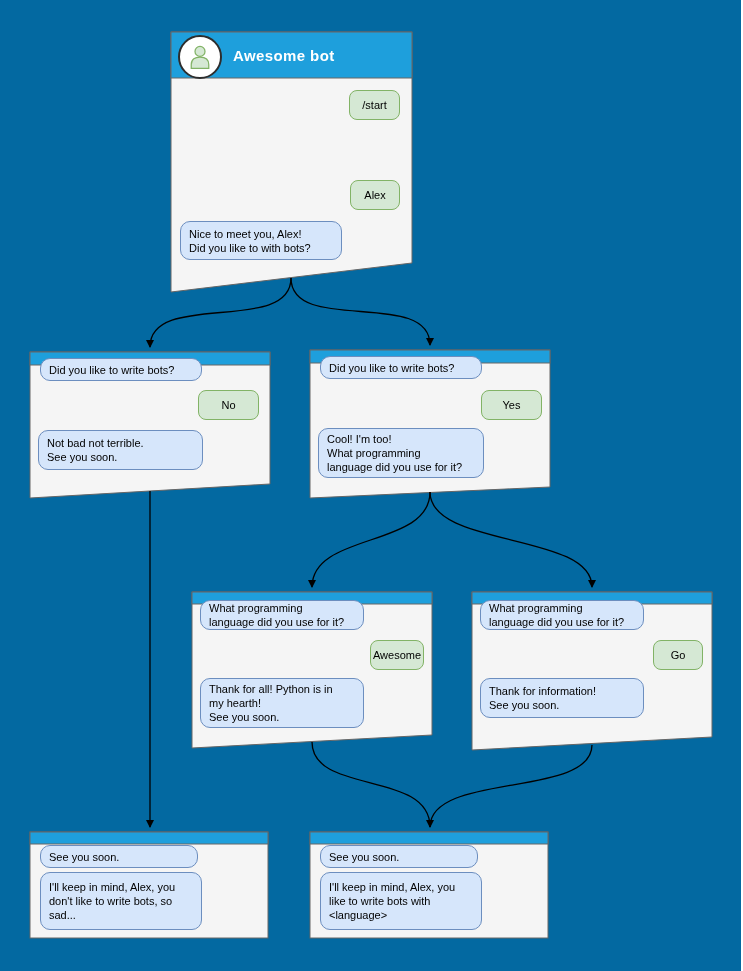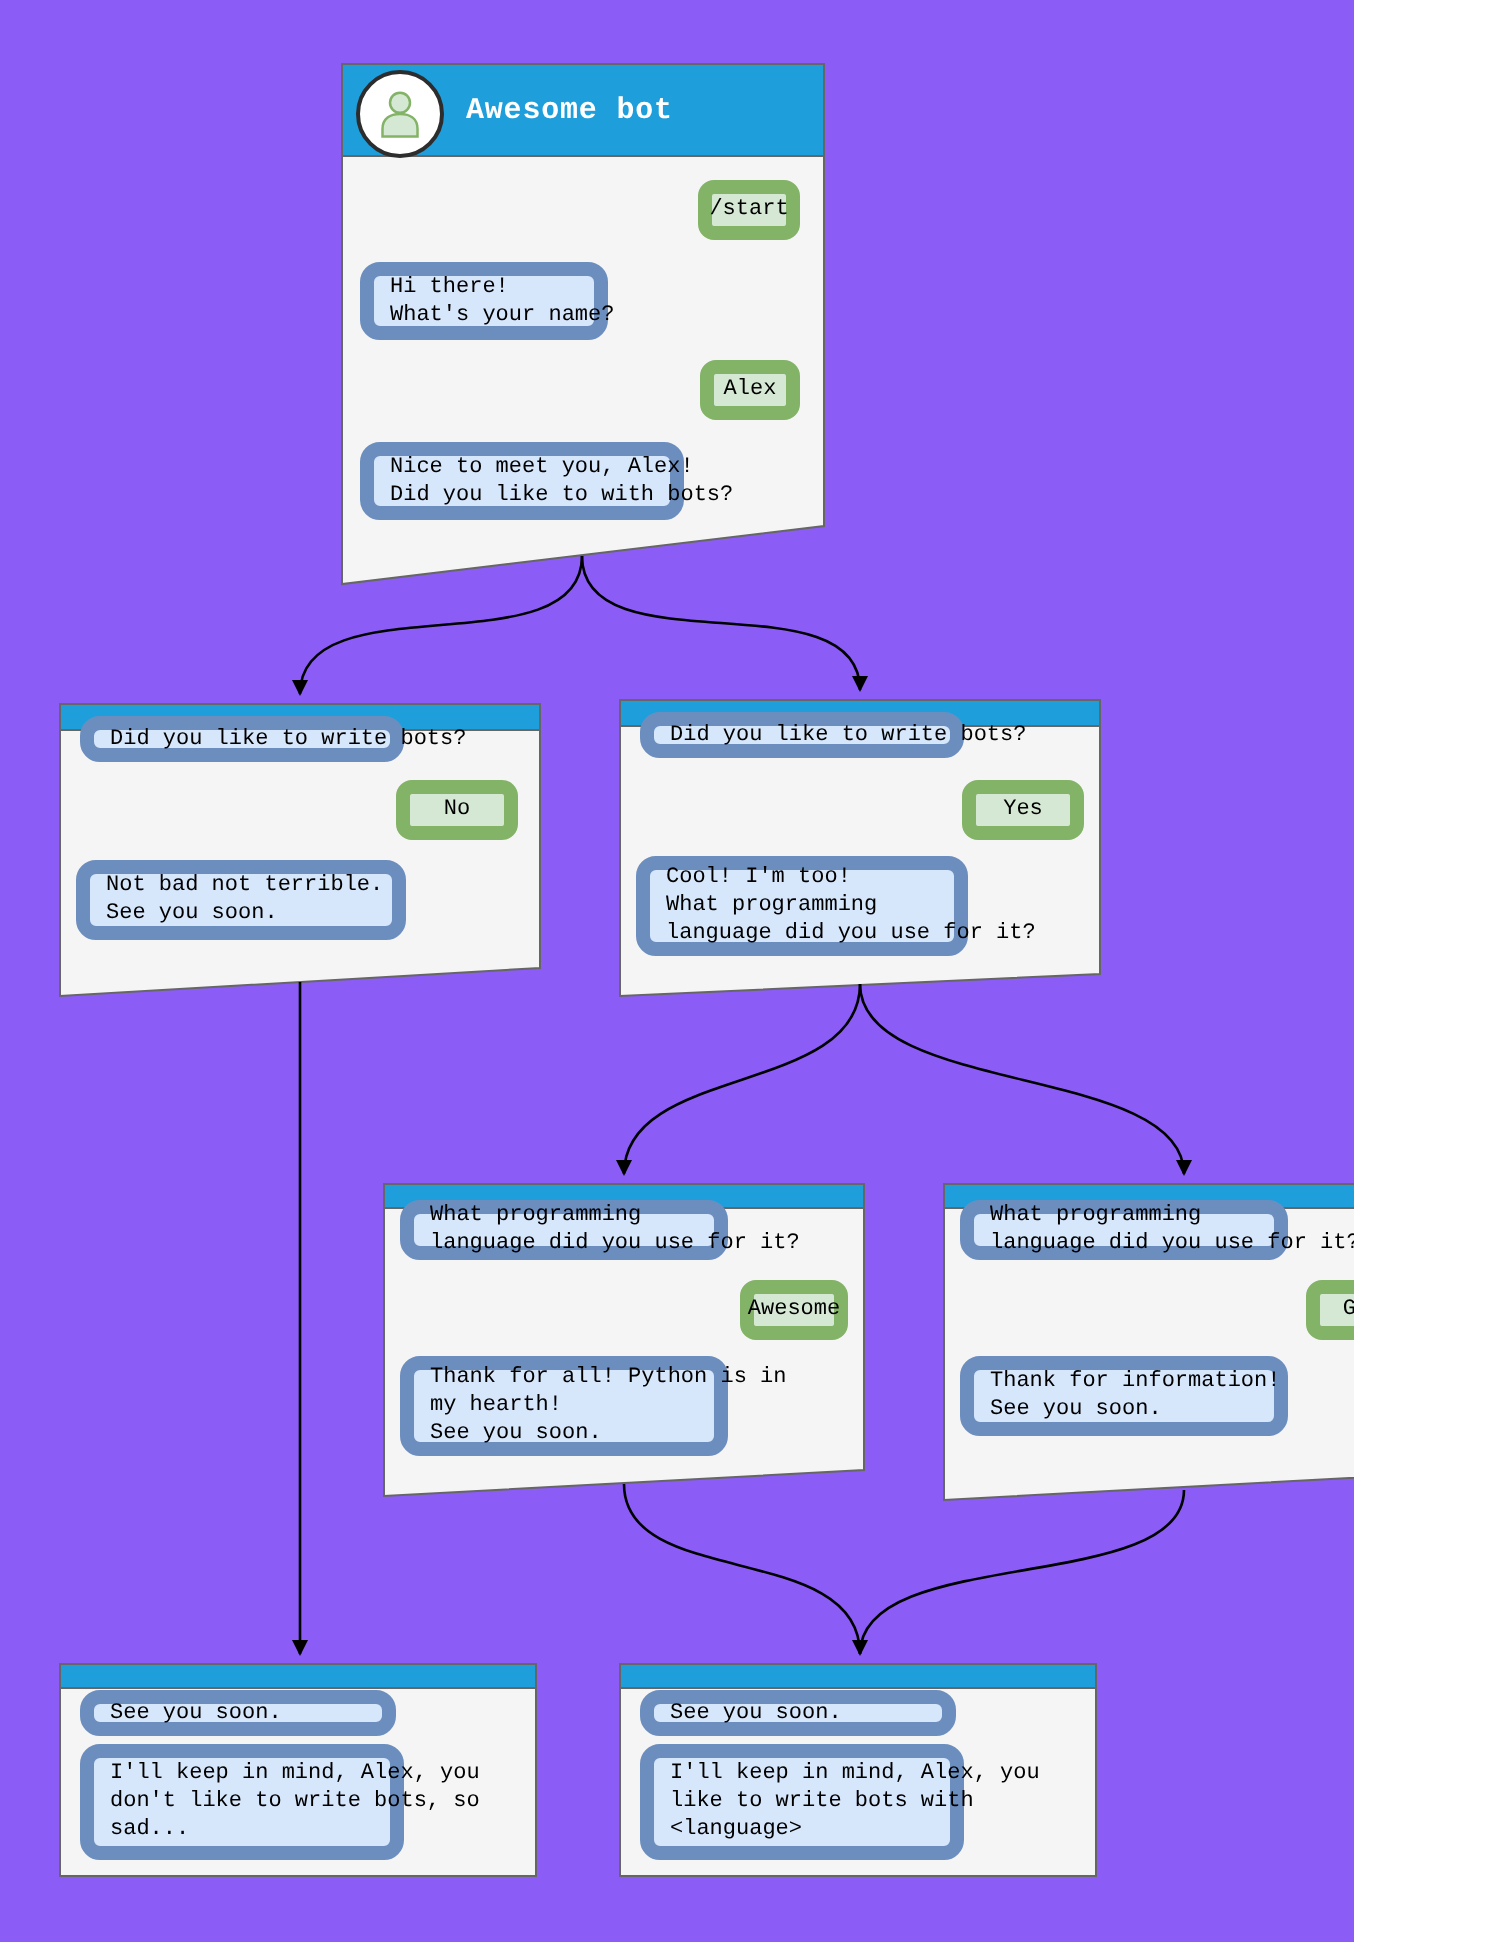--- a/index.html
+++ b/index.html
@@ -1,24 +1,24 @@
 <!DOCTYPE html>
 <html><head>
 <meta charset="utf-8">
 <style>
   html,body{margin:0;padding:0;background:#ffffff;}
   #stage{
-    position:relative;width:677px;height:971px;background:#8b5cf6;
-    font-family:Liberation Mono, monospace;overflow:hidden;
+    position:relative;width:741px;height:971px;background:#0369a1;
+    font-family:Liberation Sans, sans-serif;overflow:hidden;
   }
   #shapes{position:absolute;left:0;top:0;width:743px;height:971px;}
   .window{position:absolute;}
   .bubble{
     position:absolute;box-sizing:border-box;display:flex;align-items:center;
-    border:7px solid #14532d;border-radius:10px;padding:2px 8px;
+    border:1px solid #14532d;border-radius:10px;padding:2px 8px;
     font-size:11px;line-height:14px;color:#000;
   }
   .bubble span{white-space:pre;}
   .bubble.blue{background:#D6E6FB;border-color:#6C8EBF;}
   .bubble.green{background:#D5E8D4;border-color:#82B366;justify-content:center;border-radius:8px;}
   .avatar{
     position:absolute;left:7px;top:3px;width:40px;height:40px;border-radius:50%;
     background:#ffffff;border:2px solid #2d2d2d;display:flex;align-items:center;justify-content:center;
   }
   .win-title{
@@ -66,24 +66,20 @@
   <div class="window" style="left:171px;top:32px;width:241px;height:260px">
     <div class="avatar">
       <svg width="30" height="30" viewBox="0 0 24 24">
         <circle cx="12" cy="7.5" r="4" fill="#D5E8D4" stroke="#82B366"></circle>
         <path d="M5,21 v-3 c0,-4.2 3.1,-6 7,-6 s7,1.8 7,6 v3 z" fill="#D5E8D4" stroke="#82B366"></path>
       </svg>
     </div>
     <div class="win-title">Awesome bot</div>
     <div class="bubble green" style="left:178px;top:58px;width:51px;height:30px">
         <span>/start</span>
-      </div>
-    <div class="bubble blue" style="left:9px;top:99px;width:124px;height:39px">
-        <span>Hi there!
-What's your name?</span>
       </div>
     <div class="bubble green" style="left:179px;top:148px;width:50px;height:30px">
         <span>Alex</span>
       </div>
     <div class="bubble blue" style="left:9px;top:189px;width:162px;height:39px">
         <span>Nice to meet you, Alex!
 Did you like to with bots?</span>
       </div>
   </div>
 

